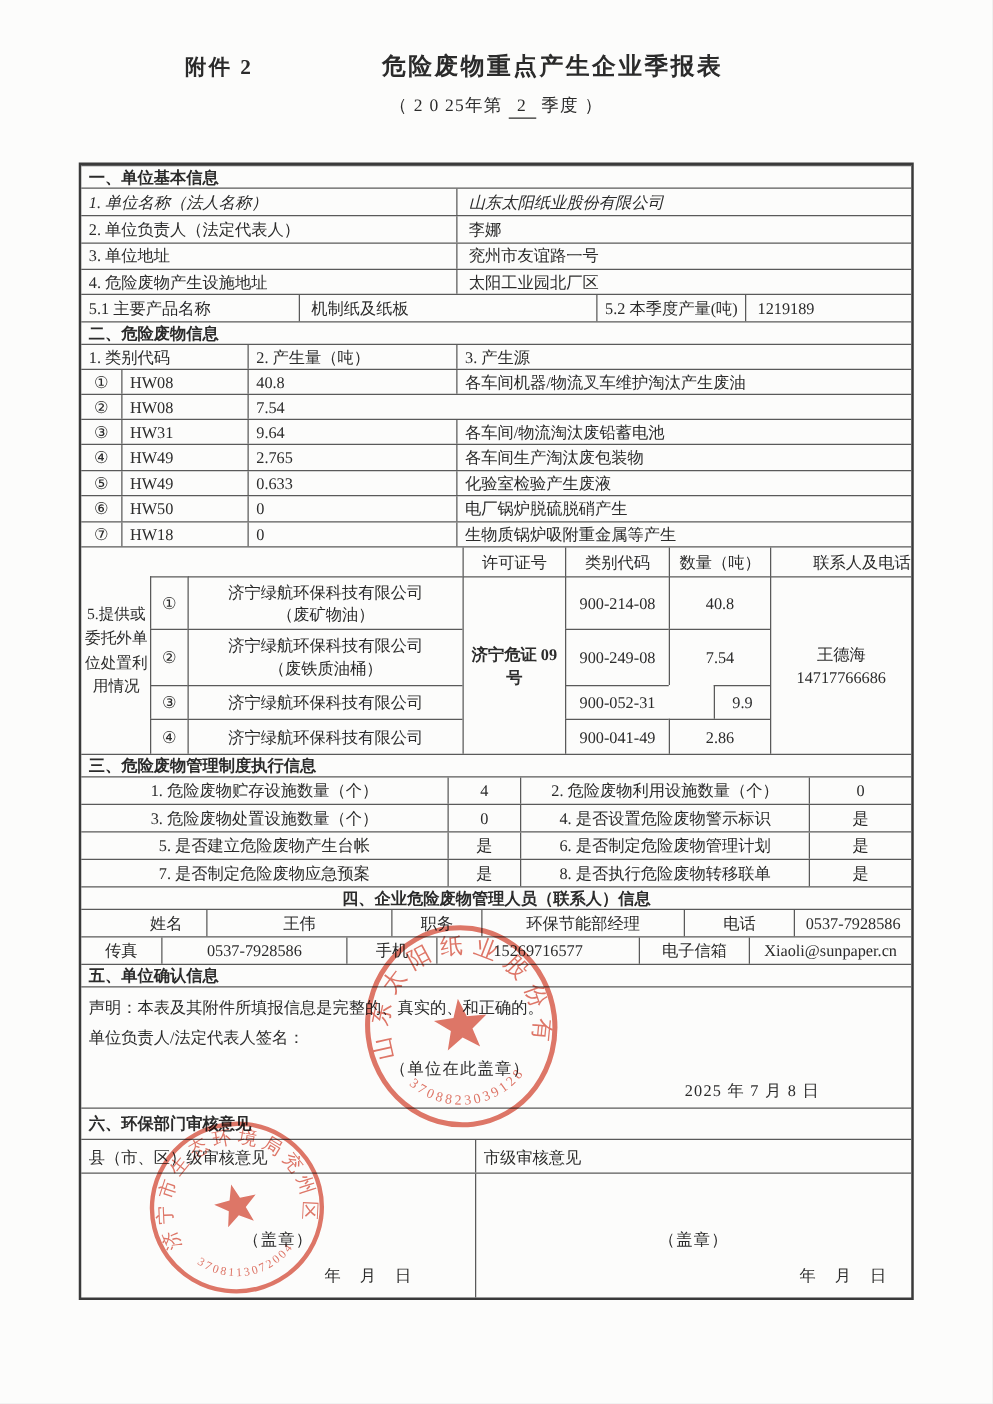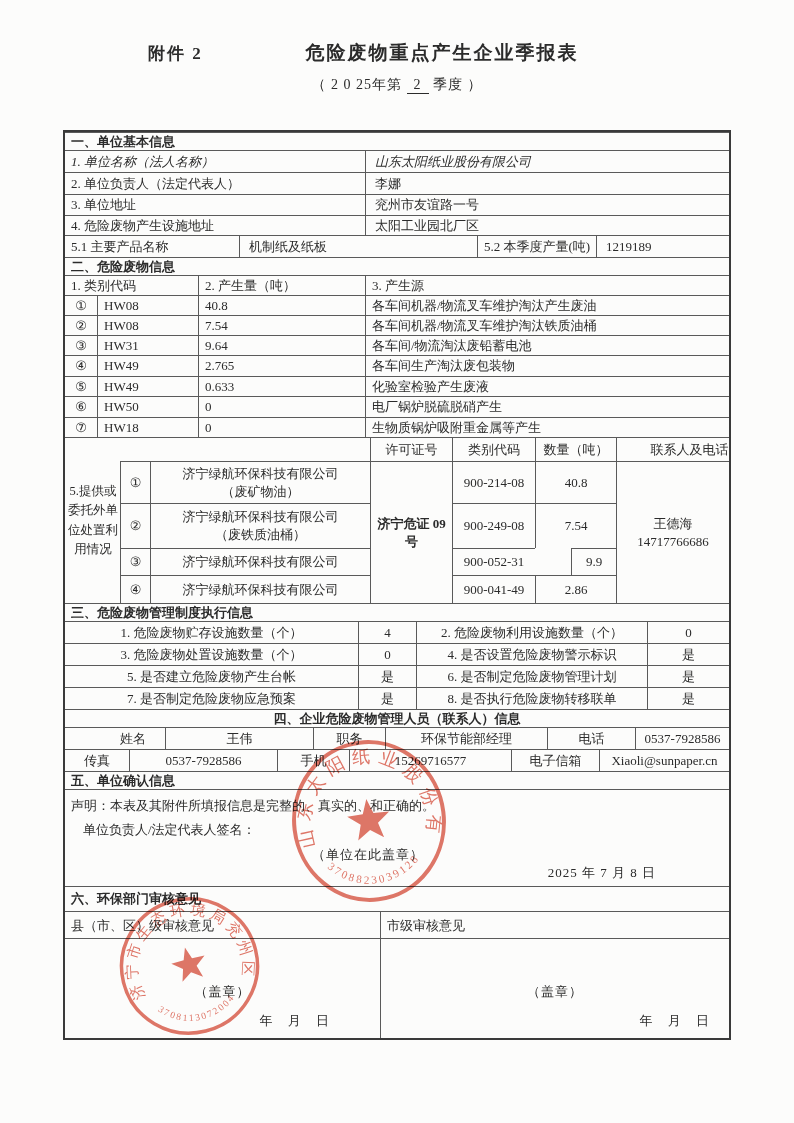--- a/index.html
+++ b/index.html
@@ -49,21 +49,21 @@
     grid-template-rows:23px 42px 45px 27px 28px;
   }
   .disposal > div{display:flex;align-items:center;justify-content:center;text-align:center;box-sizing:border-box;overflow:hidden;}
   .disposal .bl{border-left:1px solid var(--line);}
   .disposal .bt{border-top:1px solid var(--line);}
   .d-side{grid-area:1/1/6/2;font-size:12.5px;line-height:1.55;padding:0 1px 0 2px;word-break:break-all;text-align:left;}
   .two-line{flex-direction:column;line-height:1.35;justify-content:center;}
   
   .decl{position:relative;height:97px;border-top:1px solid var(--line);box-sizing:border-box;}
   .decl .l1{position:absolute;left:6px;top:7px;}
-  .decl .l2{position:absolute;left:18px;top:31px;text-align:center;}
+  .decl .l2{position:absolute;left:6px;top:31px;text-align:center;}
   .decl .seal-hint{position:absolute;left:247px;top:56px;letter-spacing:1px;}
   .decl .date{position:absolute;right:73px;top:74px;letter-spacing:1px;}
   
   .opinion-cell{position:relative;}
   .opinion-cell .hint{position:absolute;left:0;width:100%;top:44px;text-align:center;letter-spacing:1px;}
   .opinion-cell .dline{position:absolute;bottom:8px;letter-spacing:6px;}
   .lbl-top{align-items:flex-start !important;padding-top:5px;}
   
   .stamp{position:absolute;pointer-events:none;opacity:0.78;mix-blend-mode:multiply;}
   .stamp1{left:283px;top:735px;transform:rotate(-7deg);}
@@ -120,21 +120,20 @@
     <div class="row g-w" style="height:20px;">
       <div class="ctr">①</div>
       <div class="pl">HW08</div>
       <div class="pl">40.8</div>
       <div class="pl">各车间机器/物流叉车维护淘汰产生废油</div>
     </div>
     <div class="row g-w" style="height:20px;">
       <div class="ctr">②</div>
       <div class="pl">HW08</div>
       <div class="pl">7.54</div>
-      <div class="pl">各车间机器/物流叉车维护淘汰铁质油桶</div>
     </div>
     <div class="row g-w" style="height:20px;">
       <div class="ctr">③</div>
       <div class="pl">HW31</div>
       <div class="pl">9.64</div>
       <div class="pl">各车间/物流淘汰废铅蓄电池</div>
     </div>
     <div class="row g-w" style="height:21px;">
       <div class="ctr">④</div>
       <div class="pl">HW49</div>

